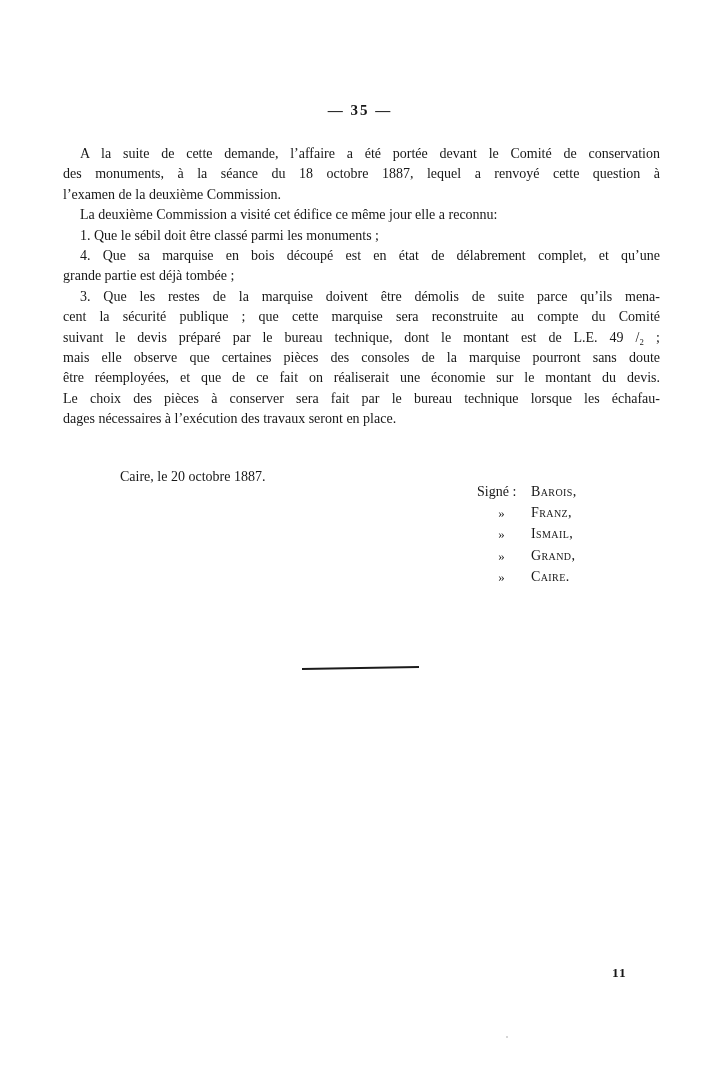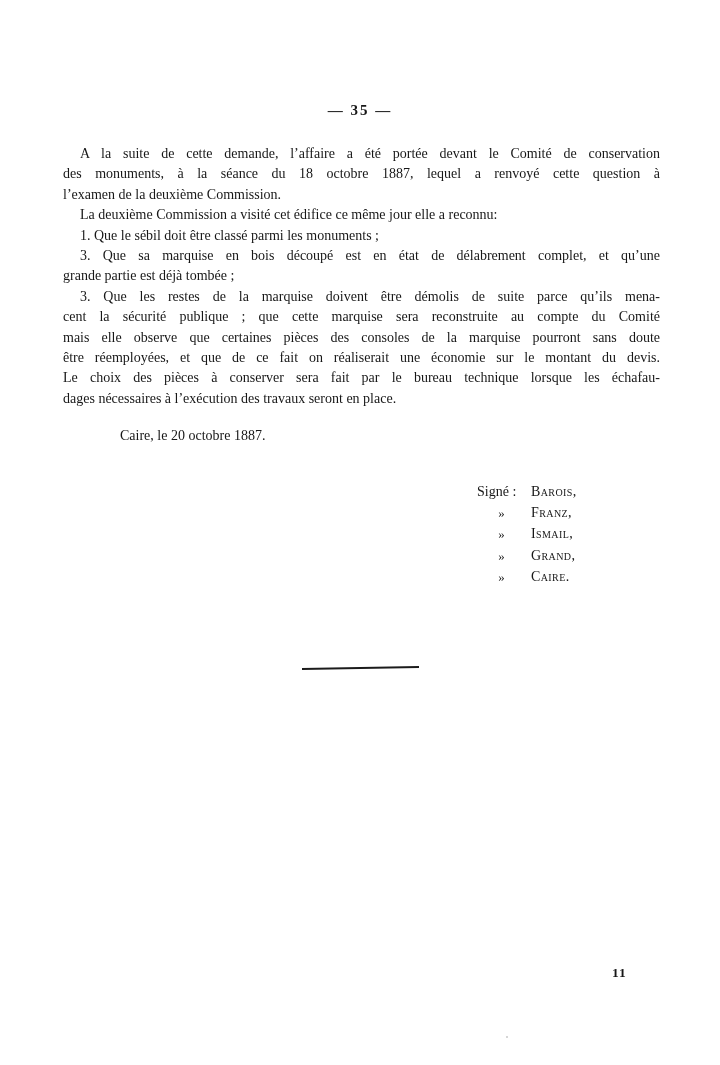--- a/index.html
+++ b/index.html
@@ -46,21 +46,21 @@
   }
   .ln.last {
     text-align-last: left;
   }
   .ln.first {
     text-indent: 17px;
   }
   .dateline {
     position: absolute;
     left: 120px;
-    top: 426px;
+    top: 467px;
     font-size: 14px;
     line-height: 20px;
   }
   .signature {
     position: absolute;
     left: 477px;
     top: 481px;
     font-size: 14px;
   }
   .sig-row {
@@ -118,24 +118,25 @@
 <div class="page" style="color: rgb(23, 23, 23); background: rgb(255, 255, 255);">
 
   <div class="page-header">— 35 —</div>
 
   <main class="body-text">
     <div class="ln first">A la suite de cette demande, l’affaire a été portée devant le Comité de conservation</div>
     <div class="ln">des monuments, à la séance du 18 octobre 1887, lequel a renvoyé cette question à</div>
     <div class="ln last">l’examen de la deuxième Commission.</div>
     <div class="ln first last">La deuxième Commission a visité cet édifice ce même jour elle a reconnu:</div>
     <div class="ln first last">1. Que le sébil doit être classé parmi les monuments ;</div>
-    <div class="ln first">3. Que sa marquise en bois découpé est en état de délabrement complet, et qu’une</div>
+    <div class="ln first">4. Que sa marquise en bois découpé est en état de délabrement complet, et qu’une</div>
     <div class="ln last">grande partie est déjà tombée ;</div>
     <div class="ln first">3. Que les restes de la marquise doivent être démolis de suite parce qu’ils mena-</div>
     <div class="ln">cent la sécurité publique ; que cette marquise sera reconstruite au compte du Comité</div>
+    <div class="ln">suivant le devis préparé par le bureau technique, dont le montant est de L.E. 49 /₂ ;</div>
     <div class="ln">mais elle observe que certaines pièces des consoles de la marquise pourront sans doute</div>
     <div class="ln">être réemployées, et que de ce fait on réaliserait une économie sur le montant du devis.</div>
     <div class="ln">Le choix des pièces à conserver sera fait par le bureau technique lorsque les échafau-</div>
     <div class="ln last">dages nécessaires à l’exécution des travaux seront en place.</div>
   </main>
 
   <div class="dateline">Caire, le 20 octobre 1887.</div>
 
   <div class="signature">
     <div class="sig-row">

